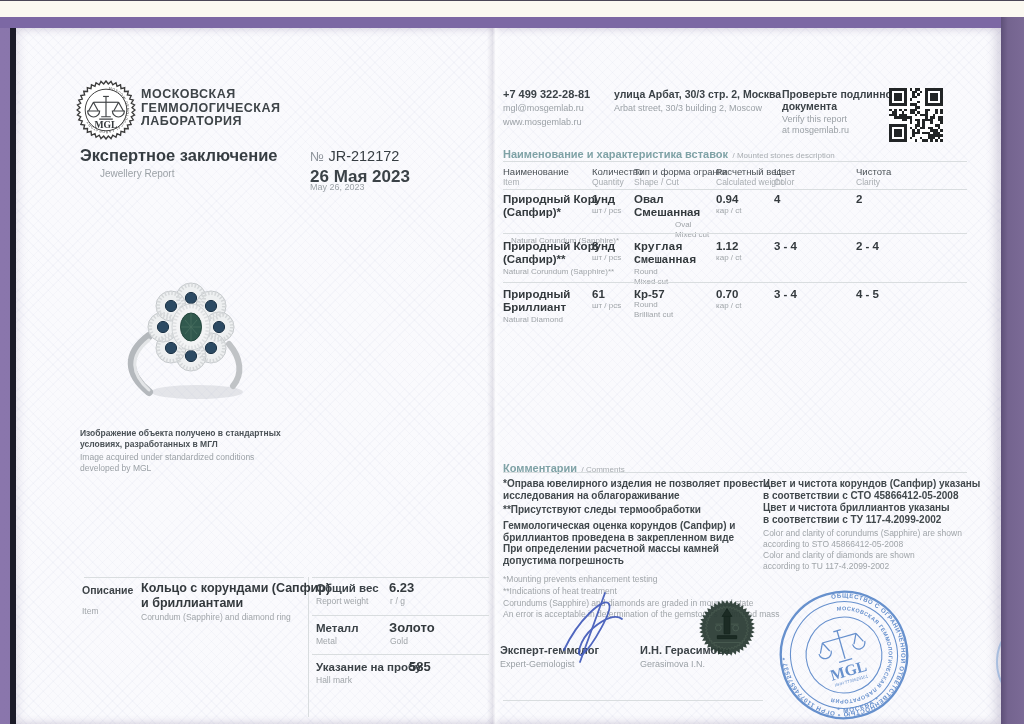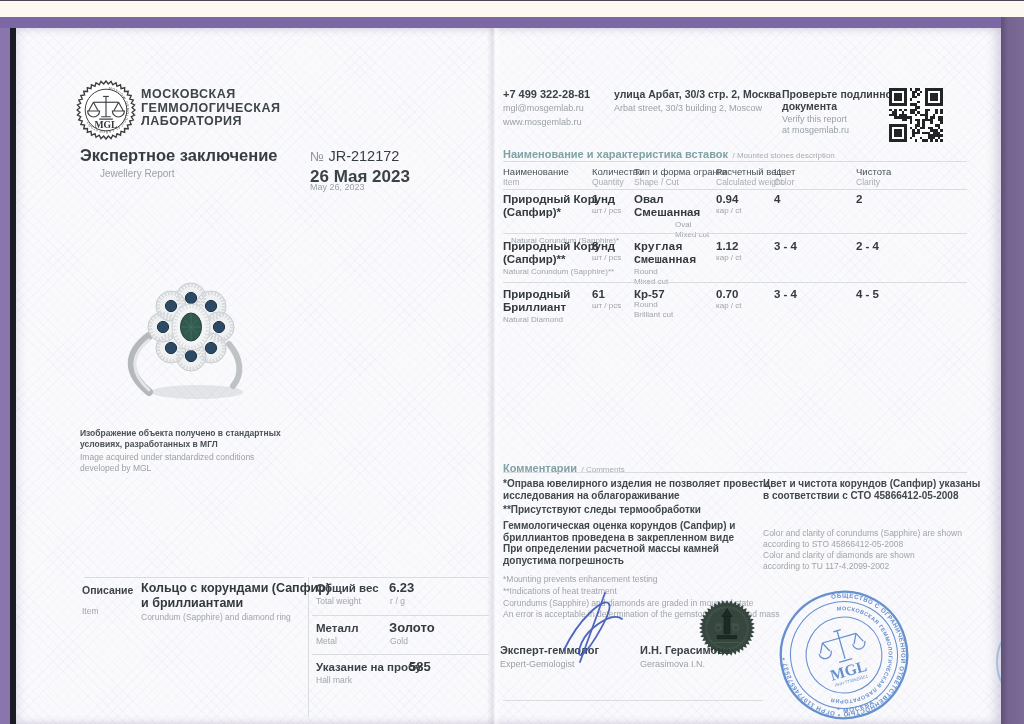--- a/index.html
+++ b/index.html
@@ -150,21 +150,21 @@
   <div class="abs hr" style="left:312px;top:577px;width:177px;"></div>
   <div class="abs vr" style="left:308px;top:577px;height:140px;"></div>
 
   <div class="abs lab10" style="left:82px;top:584px;">Описание</div>
   <div class="abs lab-en" style="left:82px;top:606px;">Item</div>
   <div class="abs val-b pre" style="left:141px;top:581px;">Кольцо с корундами (Сапфир)
 и бриллиантами</div>
   <div class="abs lab-en" style="left:141px;top:612px;">Corundum (Sapphire) and diamond ring</div>
 
   <div class="abs spec-lab" style="left:316px;top:582px;">Общий вес</div>
-  <div class="abs lab-en" style="left:316px;top:596px;">Total weight</div>
+  <div class="abs lab-en" style="left:316px;top:596px;">Report weight</div>
   <div class="abs spec-val" style="left:389px;top:580px;">6.23</div>
   <div class="abs lab-en" style="left:390px;top:596px;">г / g</div>
   <div class="abs hr" style="left:312px;top:615px;width:177px;"></div>
 
   <div class="abs spec-lab" style="left:316px;top:622px;">Металл</div>
   <div class="abs lab-en" style="left:316px;top:636px;">Metal</div>
   <div class="abs spec-val" style="left:389px;top:620px;">Золото</div>
   <div class="abs lab-en" style="left:390px;top:636px;">Gold</div>
   <div class="abs hr" style="left:312px;top:654px;width:177px;"></div>
 
@@ -400,20 +400,22 @@
 бриллиантов проведена в закрепленном виде
 При определении расчетной массы камней
 допустима погрешность</div>
   <div class="abs note" style="left:503px;top:574px;">*Mounting prevents enhancement testing</div>
   <div class="abs note" style="left:503px;top:586px;">**Indications of heat treatment</div>
   <div class="abs note pre" style="left:503px;top:598px;">Corundums (Sapphire) and diamonds are graded in mounted state
 An error is acceptable in determination of the gemstone's estimated mass</div>
 
   <div class="abs cmt pre" style="left:763px;top:478px;">Цвет и чистота корундов (Сапфир) указаны
 в соответствии с СТО 45866412-05-2008</div>
+  <div class="abs cmt pre" style="left:763px;top:502px;">Цвет и чистота бриллиантов указаны
+в соответствии с ТУ 117-4.2099-2002</div>
   <div class="abs note pre" style="left:763px;top:528px;">Color and clarity of corundums (Sapphire) are shown
 according to STO 45866412-05-2008</div>
   <div class="abs note pre" style="left:763px;top:550px;">Color and clarity of diamonds are shown
 according to TU 117-4.2099-2002</div>
 
   <div class="abs role-ru" style="left:500px;top:644px;">Эксперт-геммолог</div>
   <div class="abs role-en" style="left:500px;top:659px;">Expert-Gemologist</div>
 
   <svg class="abs" style="left:552px;top:588px;" width="80" height="78" viewBox="0 0 80 78">
     <g fill="none" stroke="#3d56b8" stroke-width="1.8" stroke-linecap="round" opacity="0.9">

